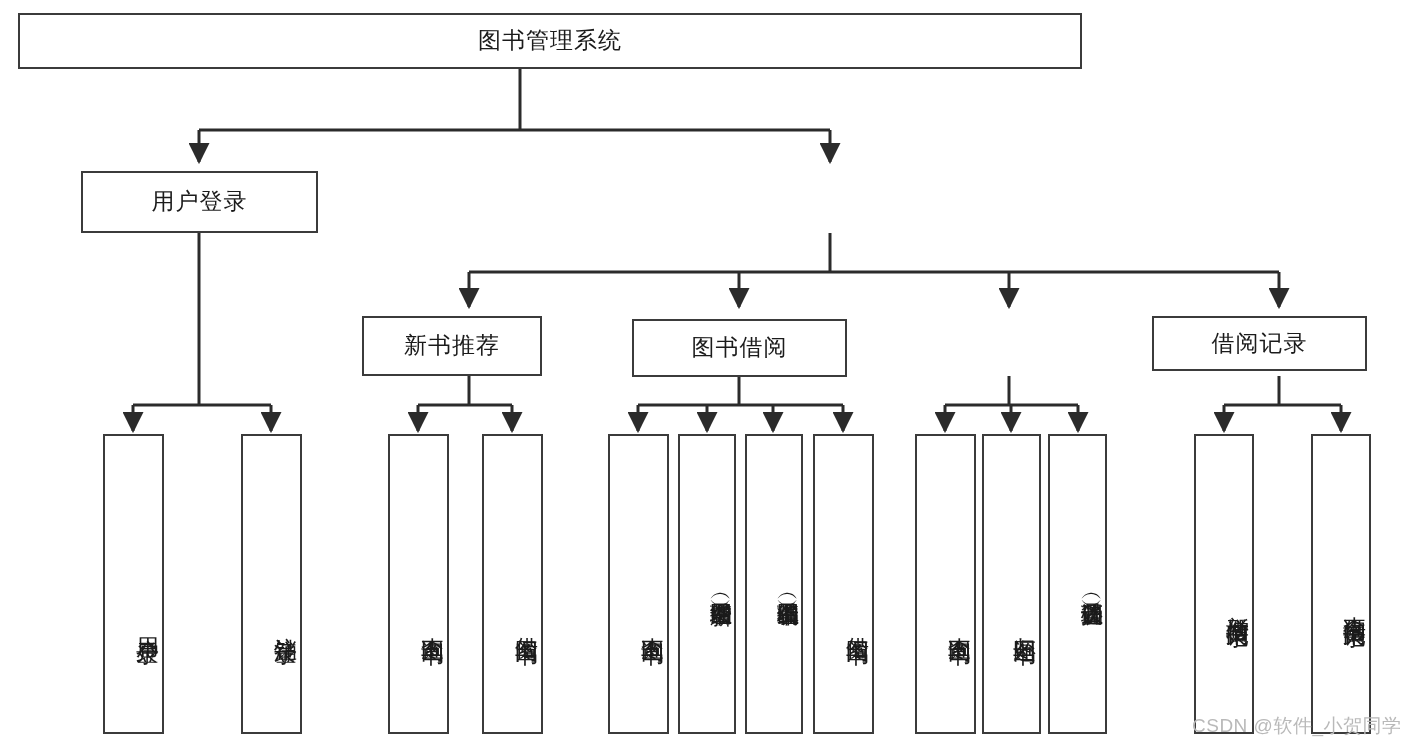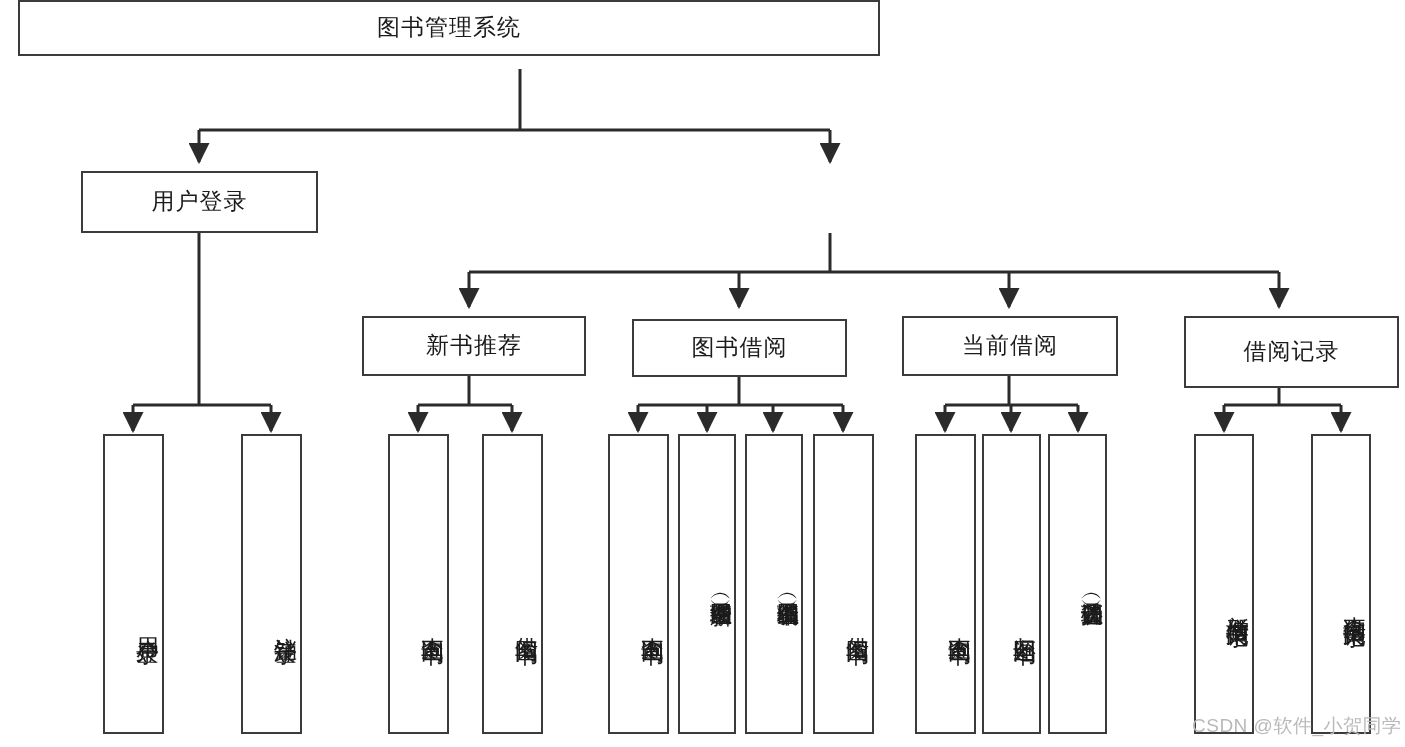--- a/index.html
+++ b/index.html
@@ -122,28 +122,27 @@
       <path d="M 1011 405 L 1011 431" marker-end="url(#arrow)"></path>
       <path d="M 1078 405 L 1078 431" marker-end="url(#arrow)"></path>
 
       <path d="M 1279 376 L 1279 405"></path>
       <path d="M 1224 405 L 1341 405"></path>
       <path d="M 1224 405 L 1224 431" marker-end="url(#arrow)"></path>
       <path d="M 1341 405 L 1341 431" marker-end="url(#arrow)"></path>
     </g>
   </svg>
 
-  <div class="node h" style="left:18px; top:0; width:862px; height:56px;">图书管理系统</div>
+  <div class="node h" style="left:18px; top:13px; width:1064px; height:56px;">图书管理系统</div>
 
   <div class="node h" style="left:81px; top:171px; width:237px; height:62px;">用户登录</div>
 
-  <div class="node h" style="left:362px; top:316px; width:224px; height:60px;">新书推荐</div>
+  <div class="node h" style="left:362px; top:316px; width:180px; height:60px;">新书推荐</div>
   <div class="node h" style="left:632px; top:319px; width:215px; height:58px;">图书借阅</div>
-  <div class="node h" style="left:902px; top:316px; width:216px; height:60px;">当前借阅</div>
-  <div class="node h" style="left:1184px; top:316px; width:215px; height:72px;">借阅记录</div>
+  <div class="node h" style="left:1152px; top:316px; width:215px; height:55px;">借阅记录</div>
 
   <div class="node v" style="left:103px; top:434px; width:61px; height:300px; padding-top:78px;">用户登录</div>
   <div class="node v" style="left:241px; top:434px; width:61px; height:300px; padding-top:78px;">注销登录</div>
 
   <div class="node v" style="left:388px; top:434px; width:61px; height:300px; padding-top:78px;">查询图书</div>
   <div class="node v" style="left:482px; top:434px; width:61px; height:300px; padding-top:78px;">借阅图书</div>
 
   <div class="node v" style="left:608px; top:434px; width:61px; height:300px; padding-top:78px;">查询图书</div>
   <div class="node v tight top" style="left:678px; top:434px; width:58px; height:300px;">新增图书（管理员）</div>
   <div class="node v tight top" style="left:745px; top:434px; width:58px; height:300px;">编辑图书（管理员）</div>

